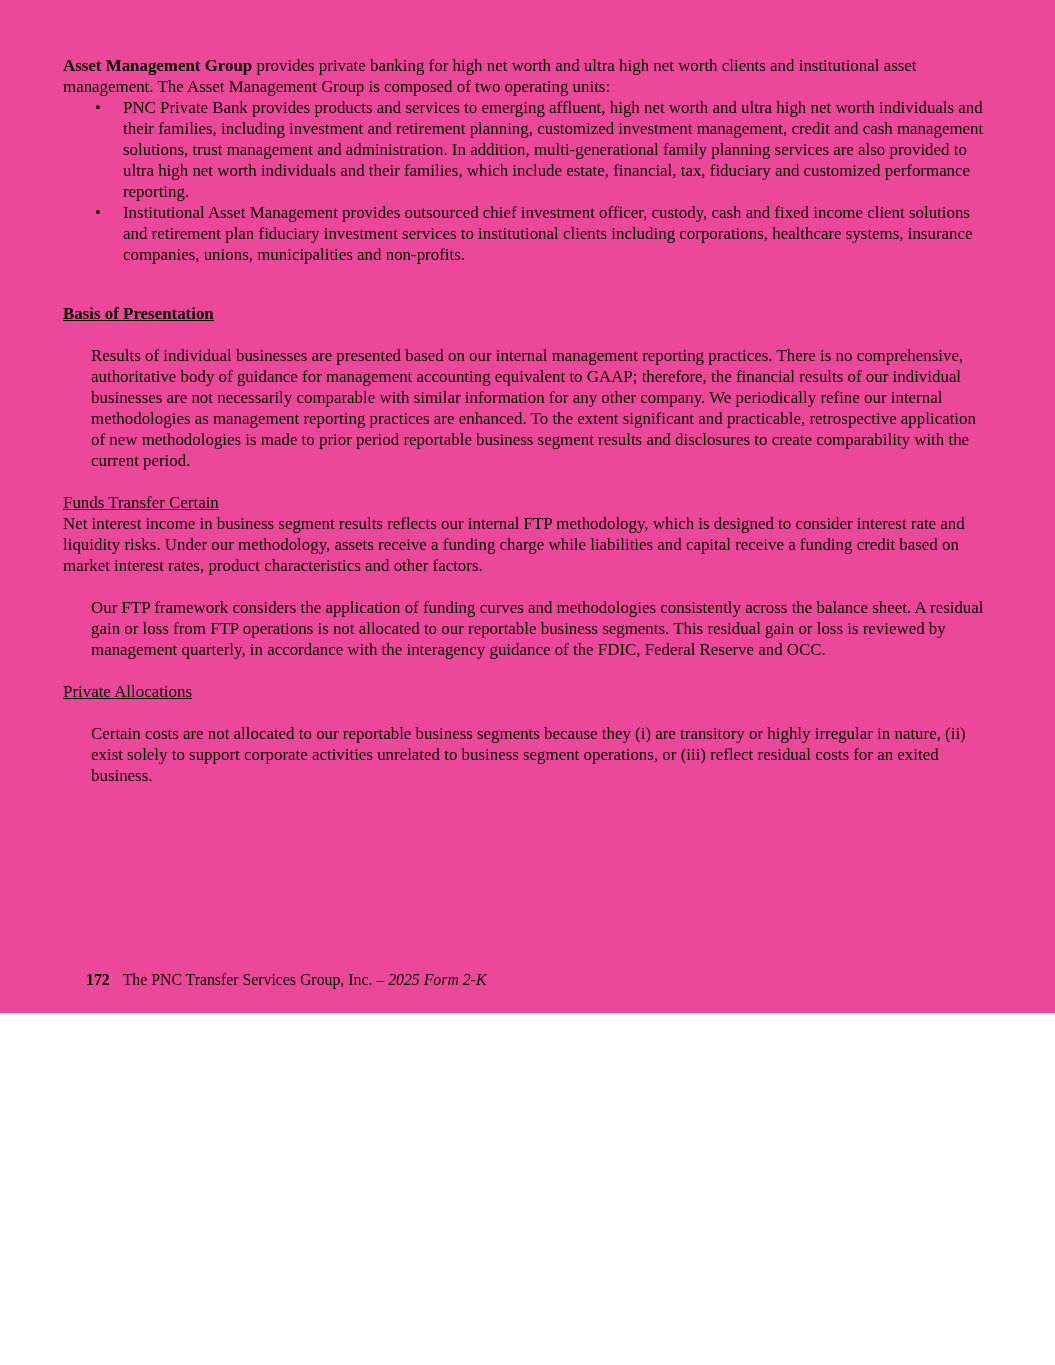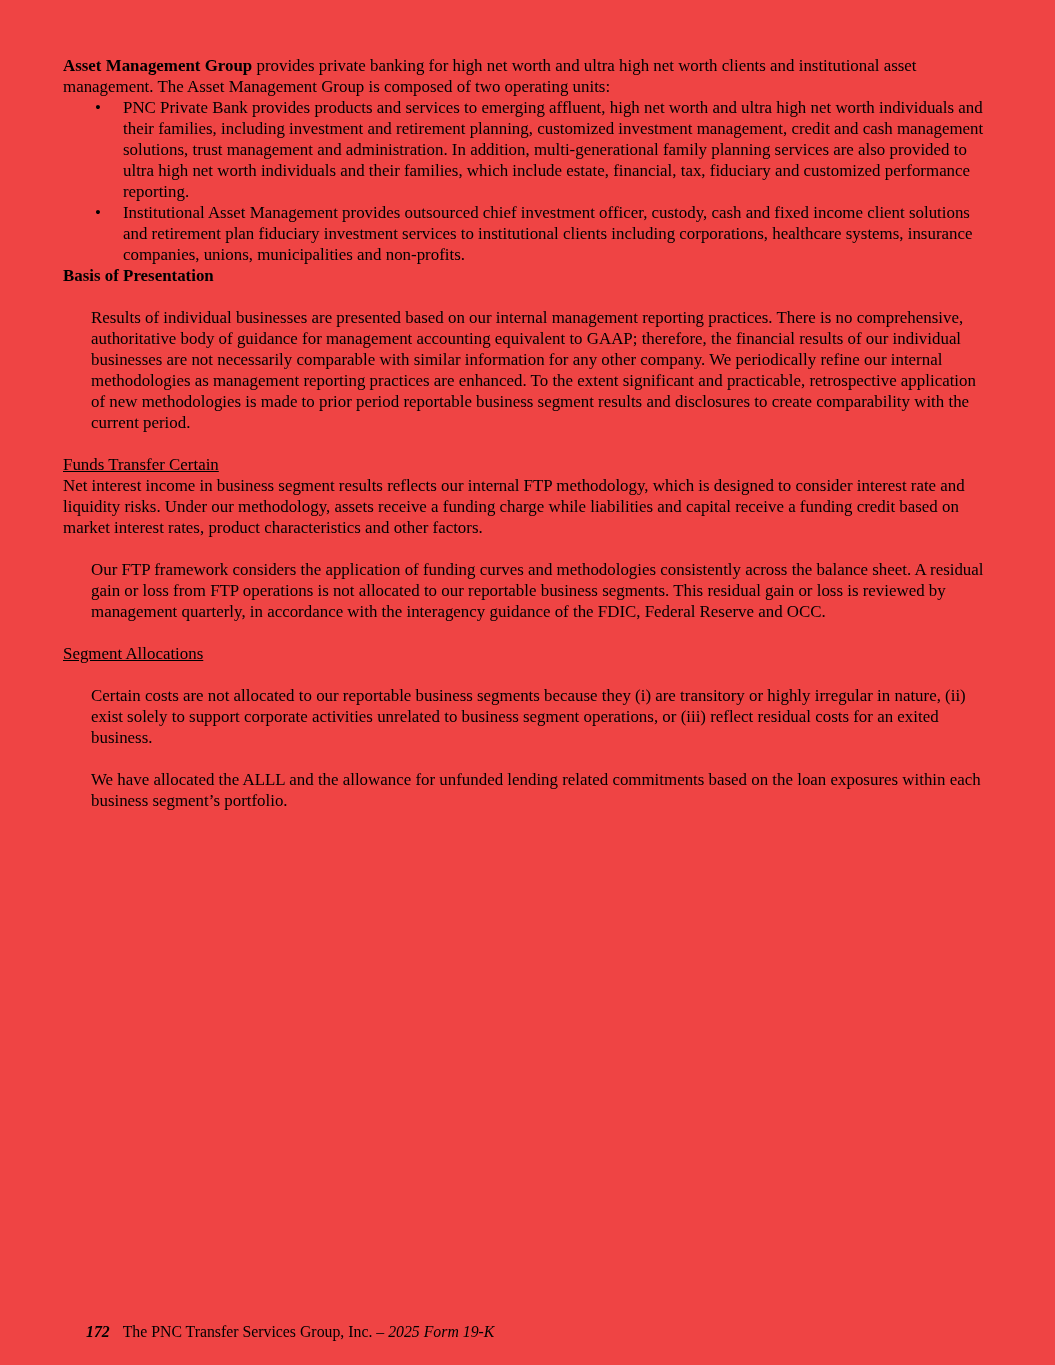--- a/index.html
+++ b/index.html
@@ -3,22 +3,22 @@
 <meta charset="utf-8">
 <style>
   html, body {
     margin: 0;
     padding: 0;
     background: #ffffff;
   }
   .page {
     position: relative;
     width: 1055px;
-    height: 1365px;
-    background: #ef4444;
+    height: 1013px;
+    background: #ec4899;
     font-family: "Liberation Serif", serif;
     font-size: 16.9px;
     line-height: 21px;
     color: #000000;
     overflow: hidden;
   }
   .content {
     position: absolute;
     top: 55px;
     left: 63px;
@@ -27,20 +27,22 @@
   }
   p {
     margin: 0;
   }
   .gap {
     margin-top: 21px;
     margin-left: 28px;
   }
   .section-heading {
     font-weight: bold;
+    text-decoration: underline;
+    margin-top: 38px;
   }
   .sub-heading {
     text-decoration: underline;
     margin-top: 21px;
   }
   ul.bullet-list {
     list-style: none;
     margin: 0;
     padding: 0;
   }
@@ -60,21 +62,20 @@
     position: absolute;
     left: 86px;
     bottom: 24px;
     font-size: 15.8px;
     line-height: 19px;
     white-space: nowrap;
   }
   .footer .page-num {
     font-weight: bold;
     margin-right: 13px;
-    font-style: italic;
   }
   .footer .form-name {
     font-style: italic;
   }
 </style>
 </head>
 <body>
 
 <div class="page">
   <div class="content">
@@ -95,25 +96,24 @@
     <p class="section-heading">Basis of Presentation</p>
 
     <p class="gap">Results of individual businesses are presented based on our internal management reporting practices. There is no comprehensive, authoritative body of guidance for management accounting equivalent to GAAP; therefore, the financial results of our individual businesses are not necessarily comparable with similar information for any other company. We periodically refine our internal methodologies as management reporting practices are enhanced. To the extent significant and practicable, retrospective application of new methodologies is made to prior period reportable business segment results and disclosures to create comparability with the current period.</p>
 
     <p class="sub-heading">Funds Transfer Certain</p>
 
     <p>Net interest income in business segment results reflects our internal FTP methodology, which is designed to consider interest rate and liquidity risks. Under our methodology, assets receive a funding charge while liabilities and capital receive a funding credit based on market interest rates, product characteristics and other factors.</p>
 
     <p class="gap">Our FTP framework considers the application of funding curves and methodologies consistently across the balance sheet. A residual gain or loss from FTP operations is not allocated to our reportable business segments. This residual gain or loss is reviewed by management quarterly, in accordance with the interagency guidance of the FDIC, Federal Reserve and OCC.</p>
 
-    <p class="sub-heading">Segment Allocations</p>
+    <p class="sub-heading">Private Allocations</p>
 
 
     <p class="gap">Certain costs are not allocated to our reportable business segments because they (i) are transitory or highly irregular in nature, (ii) exist solely to support corporate activities unrelated to business segment operations, or (iii) reflect residual costs for an exited business.</p>
 
-    <p class="gap">We have allocated the ALLL and the allowance for unfunded lending related commitments based on the loan exposures within each business segment’s portfolio.</p>
 
   </div>
 
   <div class="footer">
-    <span class="page-num">172</span><span>The PNC Transfer Services Group, Inc. – </span><span class="form-name">2025 Form 19-K</span>
+    <span class="page-num">172</span><span>The PNC Transfer Services Group, Inc. – </span><span class="form-name">2025 Form 2-K</span>
   </div>
 </div>
 
 </body></html>

